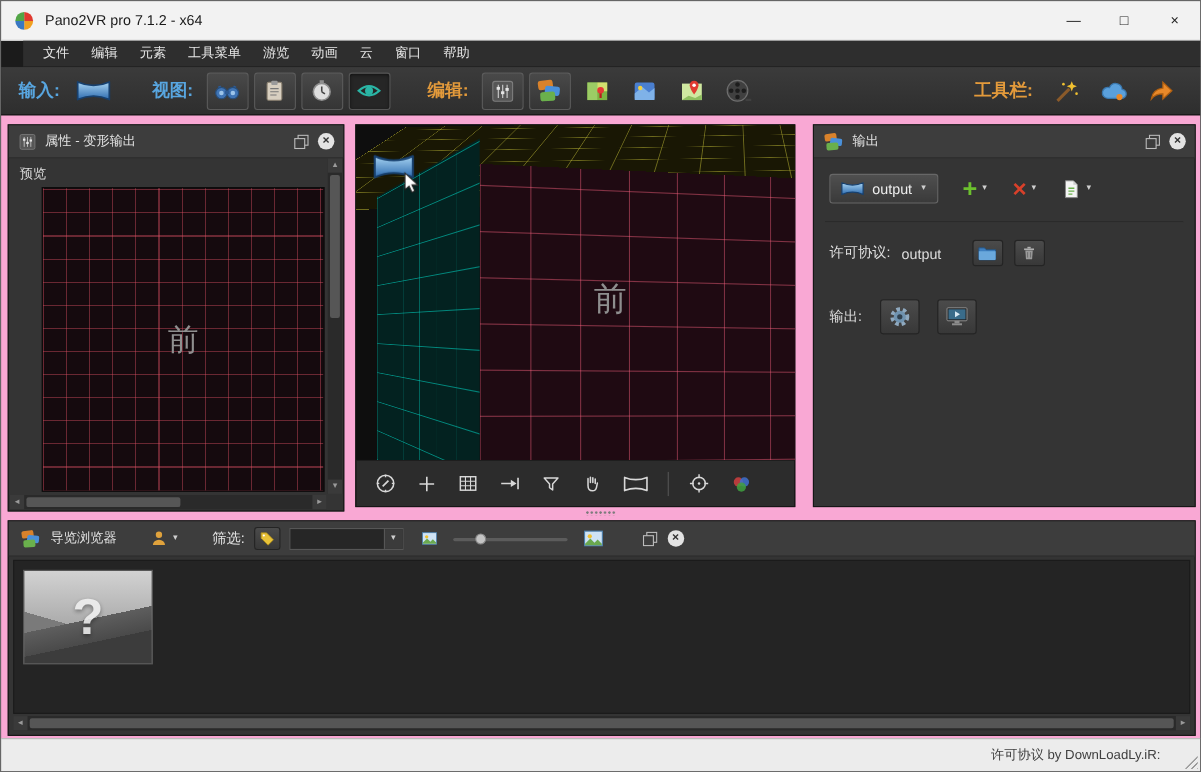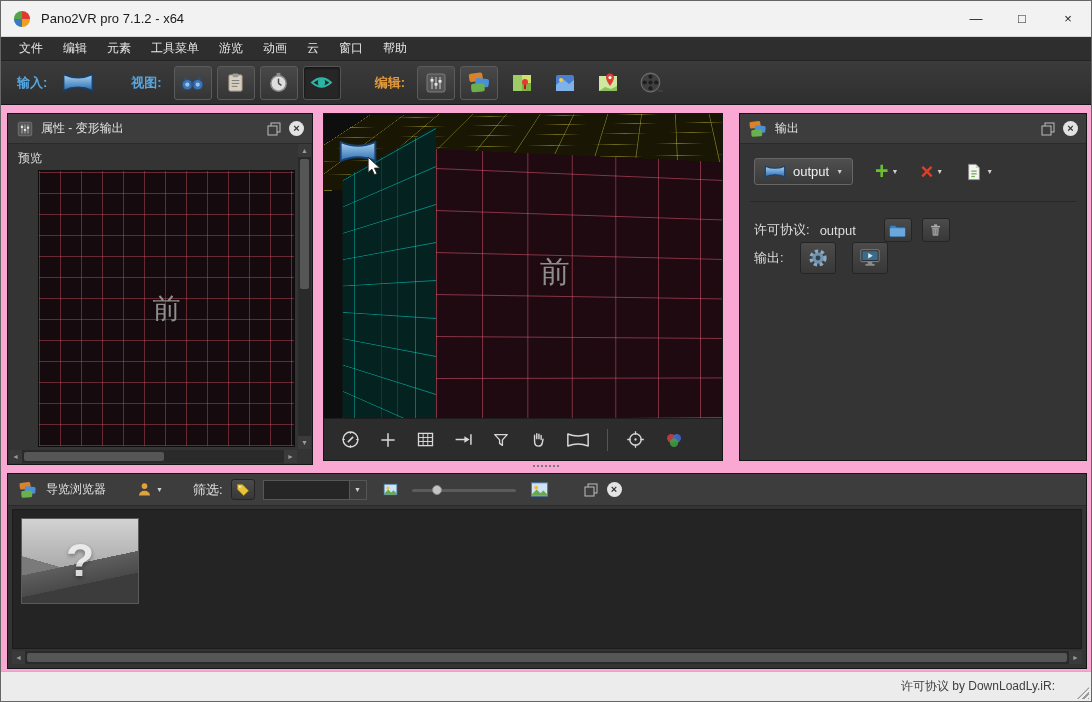--- a/index.html
+++ b/index.html
@@ -8,27 +8,27 @@
   .window { width:1092px; height:702px; border:1px solid #666; display:flex; flex-direction:column; background:#1b1b1b; }
 
   
   .titlebar { flex:0 0 36px; background:#f2f2f2; display:flex; align-items:center; padding-left:12px; border-bottom:1px solid #d8d8d8; }
   .titlebar .app-icon { width:18px; height:18px; margin-right:10px; }
   .titlebar .title { font-size:13px; color:#1a1a1a; }
   .win-controls { margin-left:auto; display:flex; height:100%; }
   .win-btn { width:46px; height:100%; display:flex; align-items:center; justify-content:center; font-size:13px; color:#222; cursor:default; }
 
   
-  .menubar { flex:0 0 24px; background:#2e2e2e; display:flex; align-items:center; padding-left:8px; border-bottom:1px solid #232323; }
+  .menubar { flex:0 0 24px; background:#2e2e2e; display:flex; align-items:center; padding-left:8px; border-bottom:1px solid #232323;margin-left:20px; }
   .menu-item { color:#e6e6e6; font-size:12px; padding:0 10px; height:100%; display:flex; align-items:center; }
 
   
   .toolbar { flex:0 0 44px; background:linear-gradient(#3b3b3b,#2e2e2e); display:flex; align-items:center; padding:0 16px; border-bottom:1px solid #171717; }
   .tb-group { display:flex; align-items:center; gap:5px; margin-right:34px; }
-  .tb-label { font-weight:bold; font-size:13px; margin-right:7px; }
+  .tb-label { font-weight:bold; font-size:16px; margin-right:7px; }
   .tb-label.blue { color:#58a6e0; }
   .tb-label.orange { color:#e39a3b; }
   .tb-btn { width:38px; height:34px; display:flex; align-items:center; justify-content:center; border-radius:3px; }
   .tb-btn.framed { border:1px solid #5b5b5b; background:linear-gradient(#494949,#353535); }
   .tb-btn.pressed { border:1px solid #555; background:#262626; box-shadow:inset 0 1px 3px rgba(0,0,0,.6); }
   .tb-btn svg { display:block; }
   .tb-spacer { flex:1; }
 
   
   .content { flex:1; position:relative; background:#f9a8d4; }
@@ -91,21 +91,21 @@
   .preset-combo { display:flex; align-items:center; gap:7px; background:linear-gradient(#4f4f4f,#3a3a3a); border:1px solid #676767; border-radius:3px; padding:5px 9px; color:#eee; }
   .dd-arrow { font-size:7px; color:#cfcfcf; }
   .icon-drop { display:flex; align-items:center; gap:3px; }
   .glyph-plus { font-size:23px; font-weight:bold; color:#6cc02e; line-height:1; }
   .glyph-del { font-size:22px; font-weight:bold; color:#d8402a; line-height:1; }
   .divider { height:1px; background:#474747; border-bottom:1px solid #272727; margin:16px -4px; }
   .folder-row, .output-row { display:flex; align-items:center; }
   .folder-row { margin-top:8px; gap:10px; }
   .folder-row .value { margin-right:18px; }
   .mini-btn { width:28px; height:24px; border:1px solid #242424; border-radius:3px; background:linear-gradient(#4b4b4b,#383838); display:flex; align-items:center; justify-content:center; }
-  .output-row { gap:16px; }
+  .output-row { margin-top:30px; gap:16px; }
   .big-btn { width:36px; height:32px; border:1px solid #242424; border-radius:3px; background:linear-gradient(#4b4b4b,#383838); display:flex; align-items:center; justify-content:center; }
 
   
   .splitter { position:absolute; left:50%; top:359px; transform:translateX(-50%); width:28px; height:5px;
     background-image:radial-gradient(#7a7a7a 1px, transparent 1.2px); background-size:4px 4px; }
 
   
   .tour { left:6px; top:368px; width:1080px; height:196px; }
   .tour-head { flex:0 0 32px; background:#3d3d3d; border-bottom:1px solid #2a2a2a; display:flex; align-items:center; gap:8px; padding:0 10px; }
   .tour-head .gap-l { margin-left:22px; }
@@ -271,20 +271,42 @@
             <circle cx="11" cy="17.5" r="2" fill="#1d1d1d"></circle>
           <circle cx="5.5" cy="12" r="2" fill="#1d1d1d"></circle>
             <circle cx="16.5" cy="12" r="2" fill="#1d1d1d"></circle>
           <path d="M18 19 h5 v2 h-5z" fill="#404040"></path>
         </svg>
       </div>
     </div>
 
     <div class="tb-spacer"></div>
 
+    <div class="tb-group" style="margin-right:0">
+      <span class="tb-label orange">工具栏:</span>
+      <div class="tb-btn">
+        <svg width="26" height="26" viewBox="0 0 24 24">
+          <path d="M4 20 L14 10" stroke="#8a5a2a" stroke-width="2.6"></path>
+          <path d="M16 3.5 l1.2 3.1 3.1 1.2 -3.1 1.2 -1.2 3.1 -1.2-3.1 -3.1-1.2 3.1-1.2z" fill="#f0c030"></path>
+          <circle cx="9" cy="6" r="1.1" fill="#f0c030"></circle>
+            <circle cx="20" cy="14" r="1.1" fill="#f0c030"></circle>
+        </svg>
+      </div>
+      <div class="tb-btn">
+        <svg width="28" height="28" viewBox="0 0 24 24">
+          <path d="M7 17.5 a4.3 4.3 0 1 1 1.3-8.4 5.1 5.1 0 0 1 9.8 1.4 3.5 3.5 0 0 1-.6 7z" fill="#5aa0dc" stroke="#3a77ad"></path>
+          <circle cx="16" cy="16.5" r="2.4" fill="#e8892a"></circle>
+        </svg>
+      </div>
+      <div class="tb-btn">
+        <svg width="28" height="28" viewBox="0 0 24 24">
+          <path d="M4 18 Q5 10.5 13 9.5 L13 5 L20 11.5 L13 18 L13 14 Q7 14 4 18z" fill="#e8892a" stroke="#b05f10"></path>
+        </svg>
+      </div>
+    </div>
   </div>
 
   <div class="content">
 
     <section class="panel props">
       <div class="phead">
         <svg width="18" height="18" viewBox="0 0 24 24">
           <rect x="3" y="3" width="18" height="18" rx="2" fill="#565656" stroke="#7d7d7d"></rect>
           <line x1="8" y1="6" x2="8" y2="18" stroke="#cfcfcf"></line>
             <line x1="12" y1="6" x2="12" y2="18" stroke="#cfcfcf"></line>

